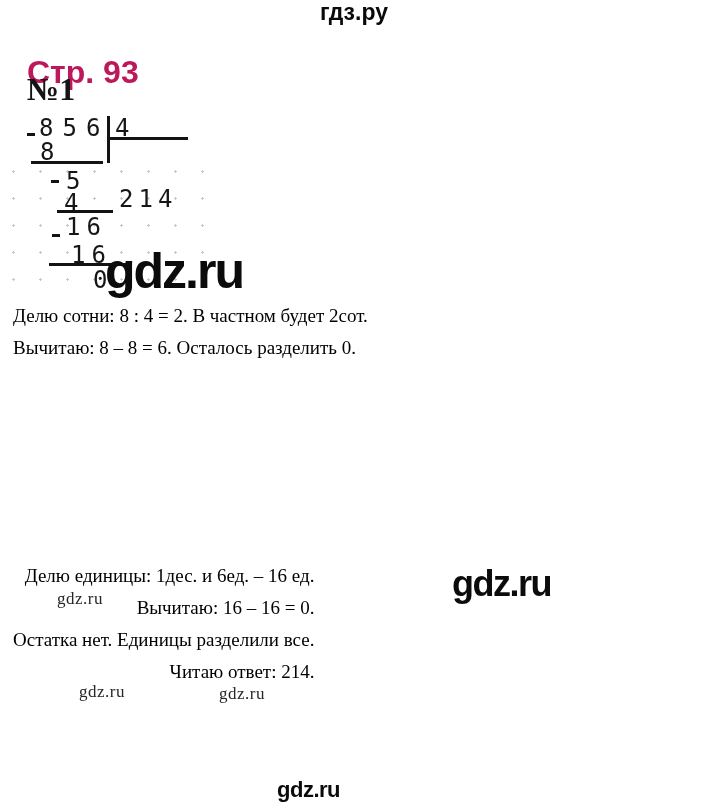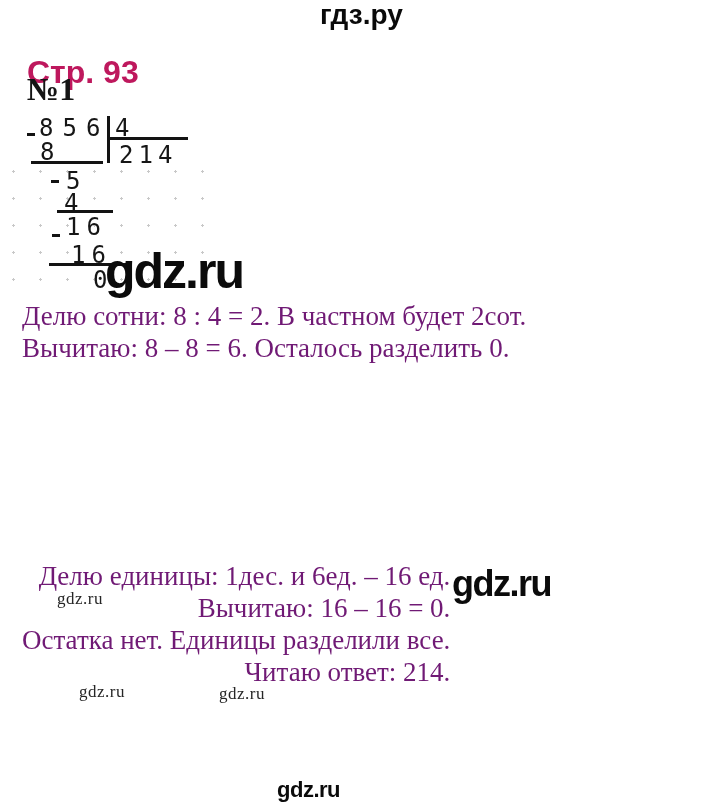--- a/index.html
+++ b/index.html
@@ -11,21 +11,21 @@
   .page {
     position: relative;
     width: 720px; height: 810px;
     background: #ffffff;
     overflow: hidden;
   }
   
   .site-logo {
     position: absolute; left: 320px; top: 1px;
     font-family: "Liberation Sans", sans-serif;
-    font-weight: bold; font-size: 28px; color: #0a0a0a;
+    font-weight: bold; font-size: 23px; color: #0a0a0a;
     line-height: 1; letter-spacing: 0px;
   }
   .page-label {
     position: absolute; left: 27px; top: 56px;
     font-family: Liberation Sans, sans-serif;
     font-weight: bold; font-size: 32px; color: #be185d;
     line-height: 1;
   }
   .task-label {
     position: absolute; left: 27px; top: 73px;
@@ -42,28 +42,28 @@
     background-position: 15px 15px;
     opacity: 0.65;
   }
   .ddigits {
     position: absolute;
     font-family: "DejaVu Sans Mono", monospace;
     font-size: 24px; line-height: 1; color: #161616;
   }
   .dline { position: absolute; background: #131313; }
   .ls9 { letter-spacing: 9px; }
-  .ls5 { letter-spacing: 5px; }
+  .ls5 { letter-spacing: 5px; margin-top: 44px; }
   .ls6 { letter-spacing: 6px; }
   
   .para {
-    position: absolute; left: 22px;
+    position: absolute; left: 13px;
     font-family: "Liberation Serif", serif;
-    font-size: 27px; line-height: 32px;
-    color: #701a75; white-space: nowrap;
+    font-size: 19px; line-height: 32px;
+    color: #000000; white-space: nowrap;
   }
   
   .wm-bold {
     position: absolute;
     font-family: "Liberation Sans", sans-serif;
     font-weight: bold; color: #0b0b0b; line-height: 1;
   }
   .wm-center { left: 105px; top: 246px; font-size: 50px; letter-spacing: -2px; }
   .wm-right  { left: 452px; top: 566px; font-size: 36px; letter-spacing: -1.5px; }
   .wm-bottom { left: 277px; top: 779px; font-size: 22px; letter-spacing: -0.5px; }

